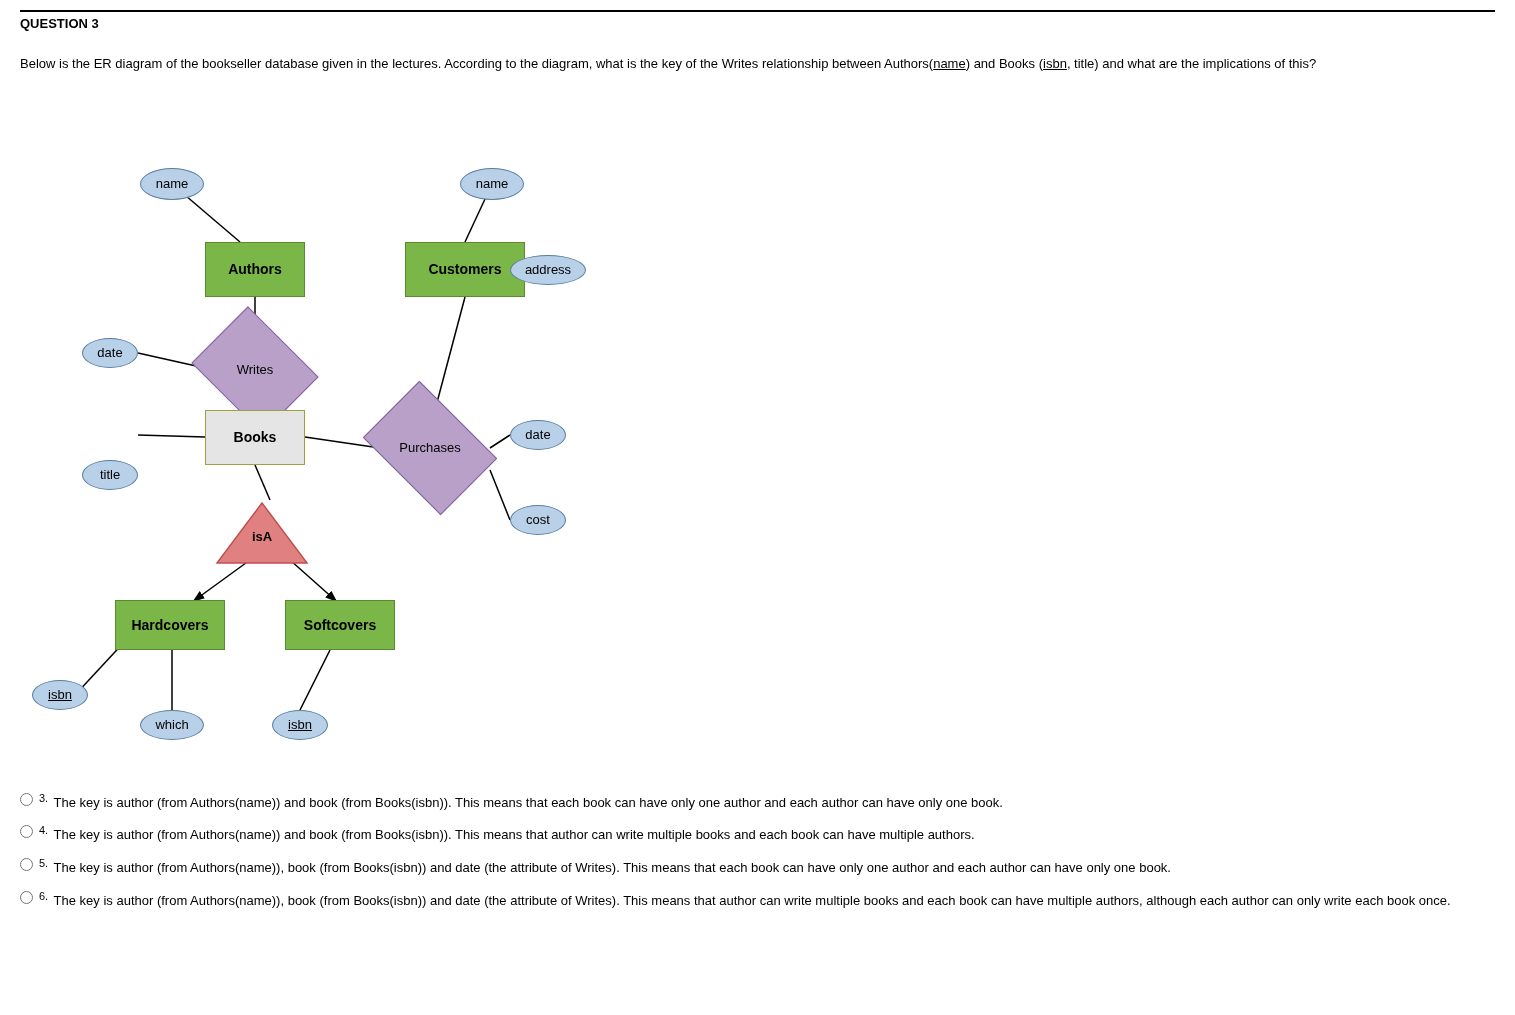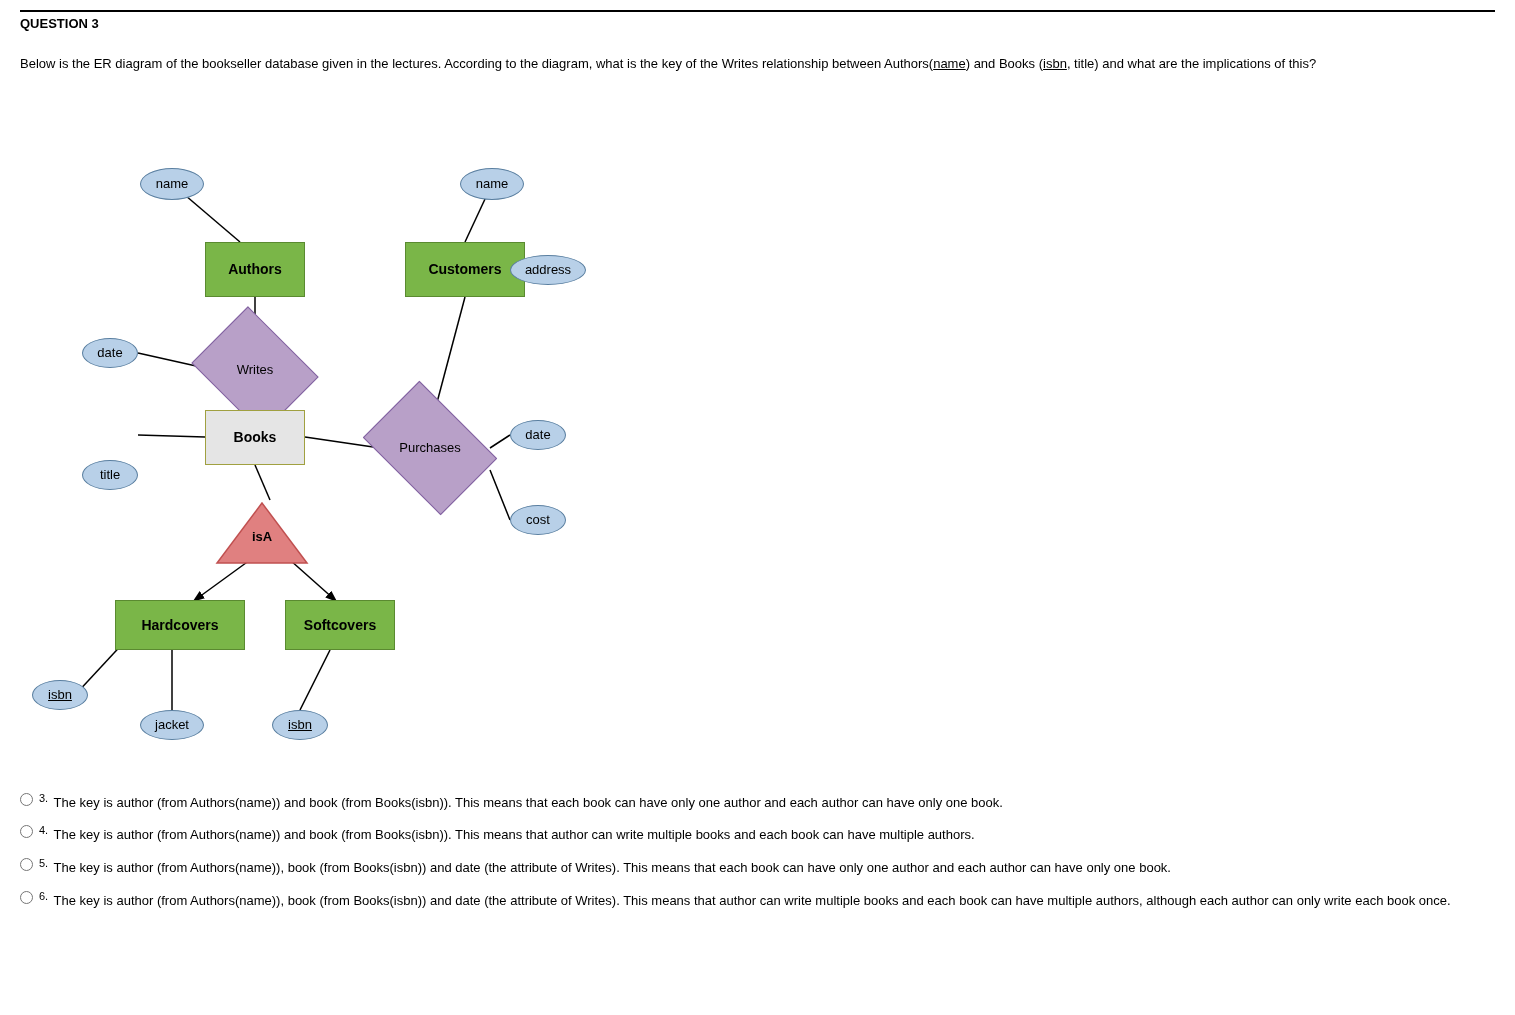--- a/index.html
+++ b/index.html
@@ -187,34 +187,34 @@
     <span>Books</span>
   </div>
 
   <div class="triangle-wrap" style="left:192px; top:408px; width:100px; height:70px;">
     <svg width="100" height="70" style="position:absolute; top:0; left:0;">
       <polygon points="50,5 5,65 95,65" fill="#e08080" stroke="#c05050" stroke-width="1.5"></polygon>
     </svg>
     <span class="triangle-label">isA</span>
   </div>
 
-  <div class="entity-box" style="left:95px; top:510px; width:130px; height:50px;">
+  <div class="entity-box" style="left:95px; top:510px; width:110px; height:50px;">
     <span>Hardcovers</span>
   </div>
 
   <div class="entity-box" style="left:265px; top:510px; width:110px; height:50px;">
     <span>Softcovers</span>
   </div>
 
   <div class="ellipse underline-text" style="left:12px; top:590px; width:56px; height:30px;">
     <span style="text-decoration:underline;">isbn</span>
   </div>
 
   <div class="ellipse" style="left:120px; top:620px; width:64px; height:30px;">
-    <span>jacket</span>
+    <span>which</span>
   </div>
 
   <div class="ellipse underline-text" style="left:252px; top:620px; width:56px; height:30px;">
     <span style="text-decoration:underline;">isbn</span>
   </div>
 
   <div class="ellipse" style="left:440px; top:78px; width:64px; height:32px;">
     <span>name</span>
   </div>
 

